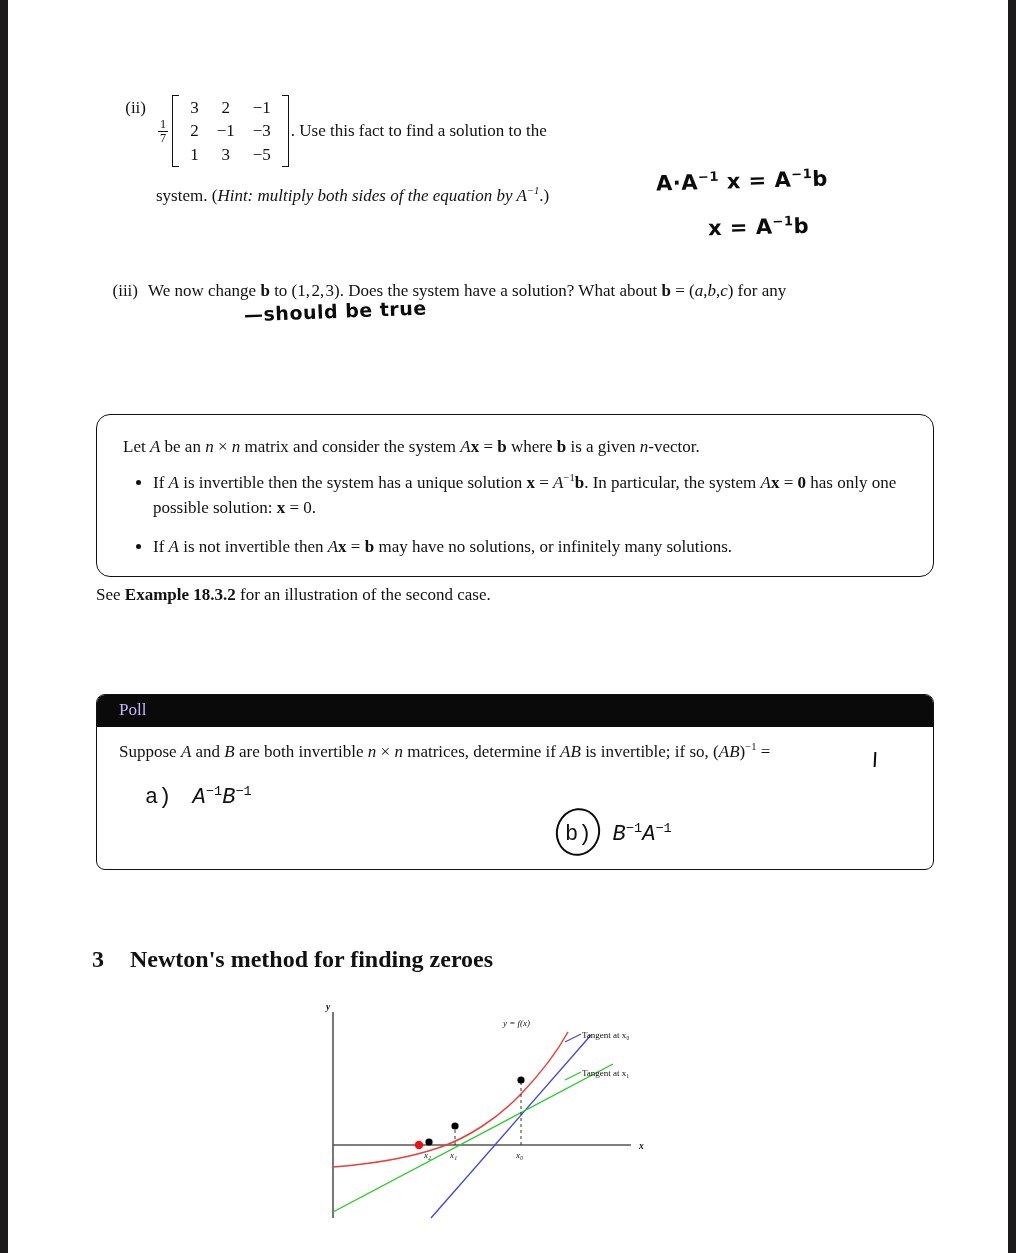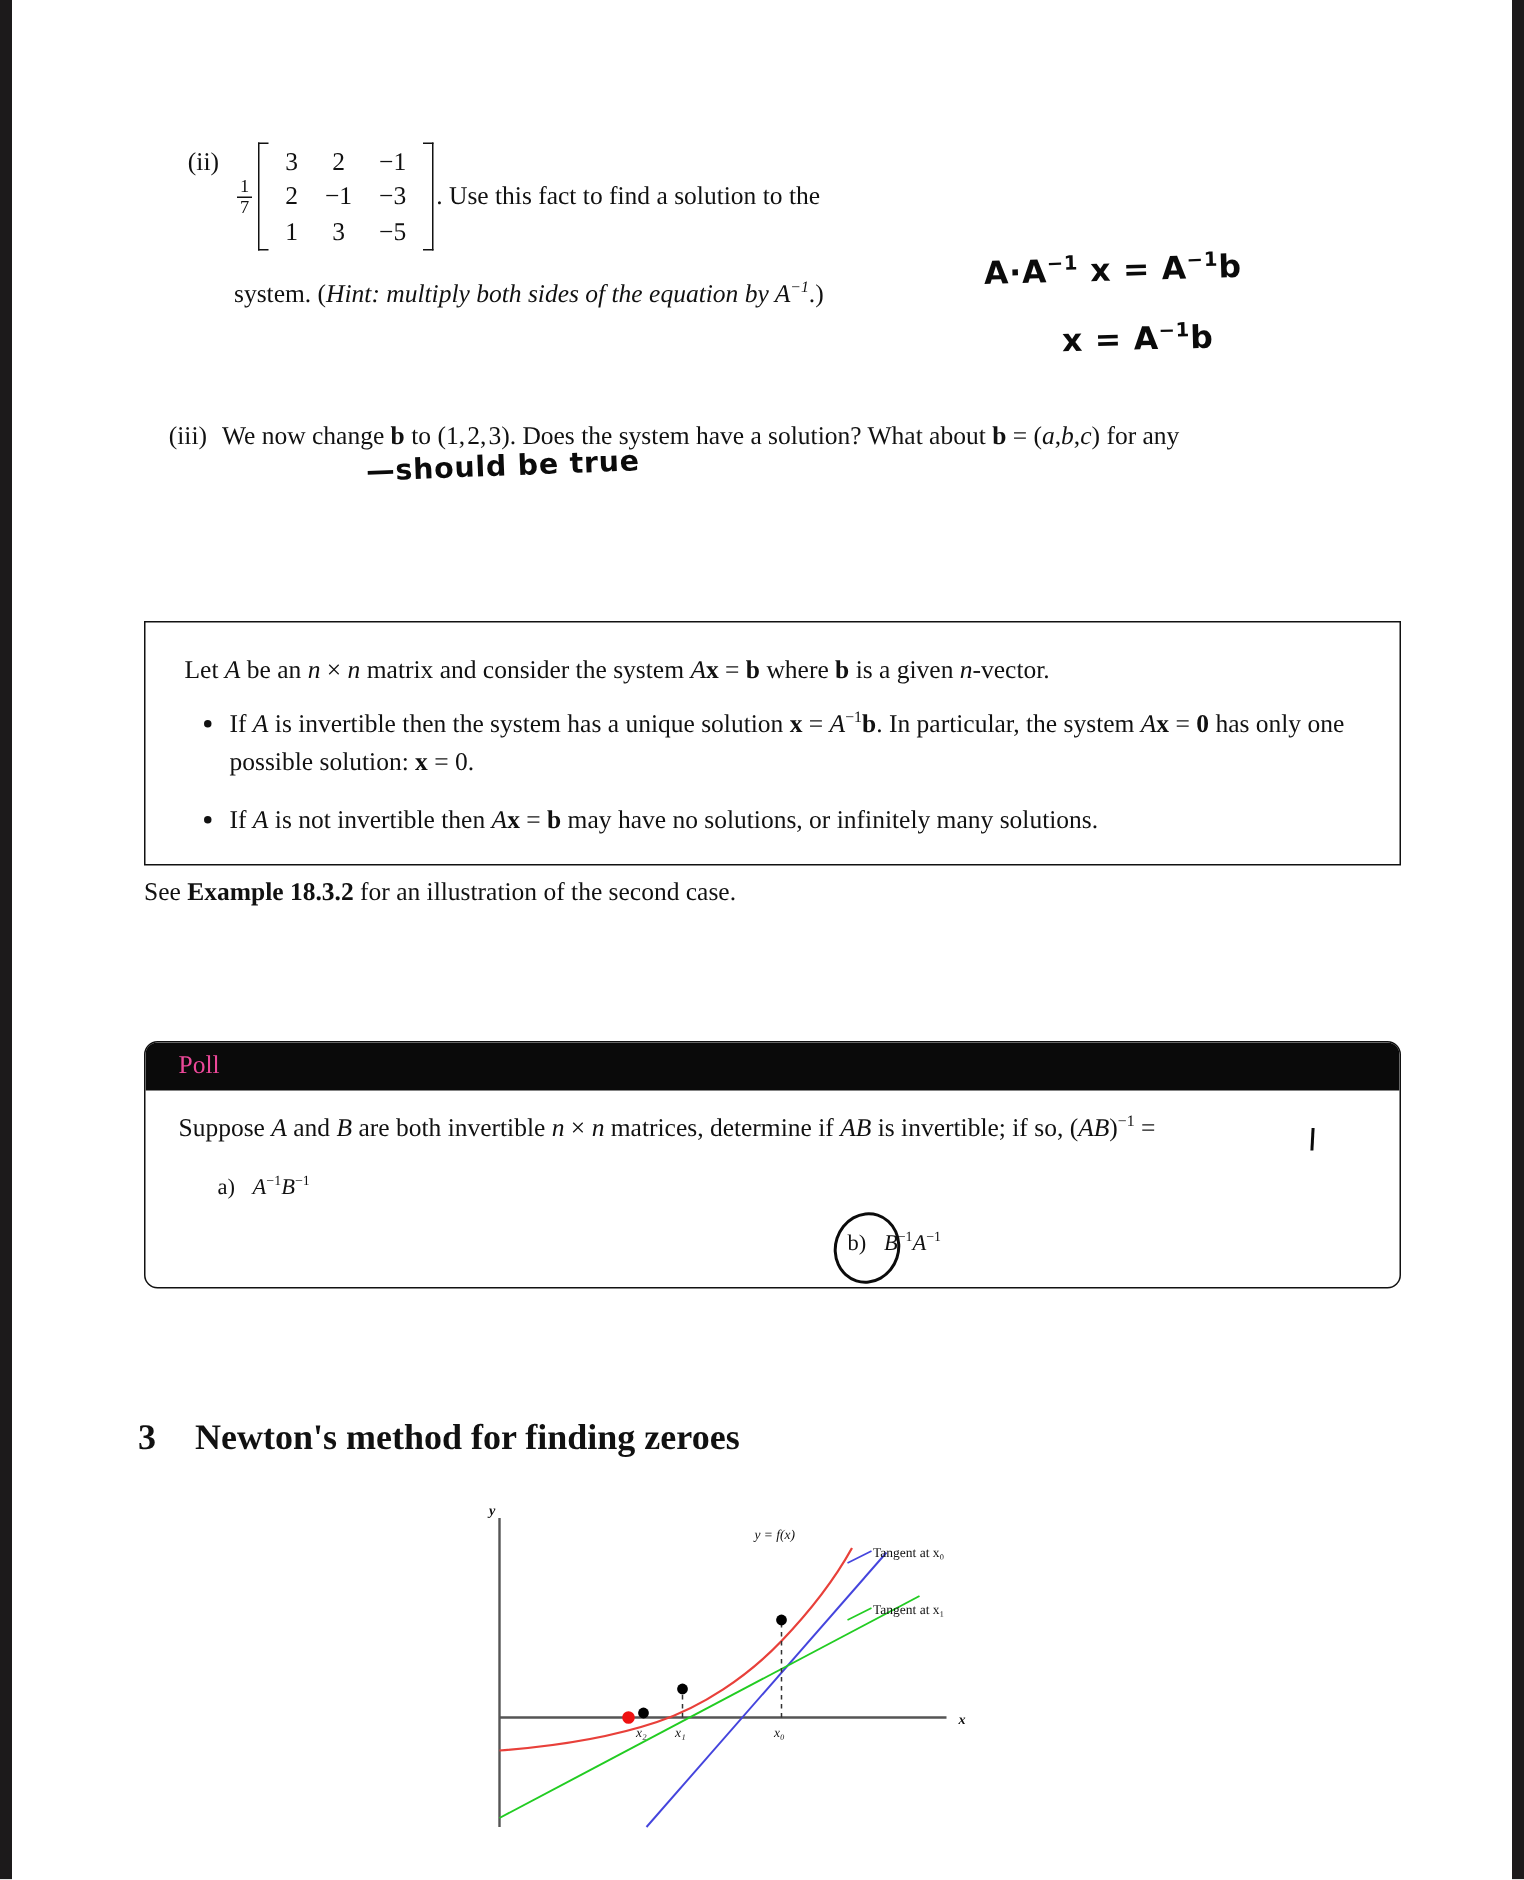--- a/index.html
+++ b/index.html
@@ -107,21 +107,21 @@
   .hw2 { left: 700px; top: 214px;  font-size: 21px; transform: rotate(-1.4deg); }
   .hw3 { left: 236px; top: 300px;  font-size: 19px; transform: rotate(-2.2deg); }
   .hand sup { font-size: 0.62em; vertical-align: super; }
 
   
   #theorem-box {
     position: absolute;
     left: 88px; top: 414px;
     width: 838px;
     border: 1.6px solid #111;
-    border-radius: 0;
+    border-radius: 14px;
     background: #fff;
     padding: 17px 26px 14px 26px;
     box-sizing: border-box;
     font-size: 17px;
     line-height: 1.5;
   }
   #theorem-box .lead { margin: 2px 0 4px 0; }
   #theorem-box ul { margin: 10px 0 2px 0; padding-left: 30px; }
   #theorem-box li { margin-bottom: 13px; line-height: 1.52; }
   #theorem-box li:last-child { margin-bottom: 2px; }
@@ -138,36 +138,36 @@
     left: 88px; top: 694px;
     width: 838px;
     border: 1.6px solid #111;
     border-radius: 9px;
     background: #fff;
     overflow: hidden;
     box-sizing: border-box;
   }
   #poll-title-bar {
     background: #0a0a0a;
-    color: #ec4899;
+    color: #c4b5fd;
     padding: 5px 22px 7px 22px;
     font-size: 17px;
   }
   #poll-body {
     padding: 12px 22px 18px 22px;
     font-size: 17px;
     line-height: 1.5;
     position: relative;
   }
   #poll-options {
     display: flex;
     margin-top: 16px;
     padding-left: 26px;
   }
-  .poll-opt { font-size: 15px; }
+  .poll-opt { font-size: 22px; font-family: Liberation Mono, monospace; }
   .poll-opt .opt-key { margin-right: 8px; }
   #poll-opt-a { width: 420px; }
   #poll-opt-b { position: relative; margin-top: 37px; }
 
   .circle-mark {
     position: absolute;
     left: -9px; top: -10px;
     width: 40px; height: 44px;
     border: 2.4px solid #0b0b0b;
     border-radius: 50%;

